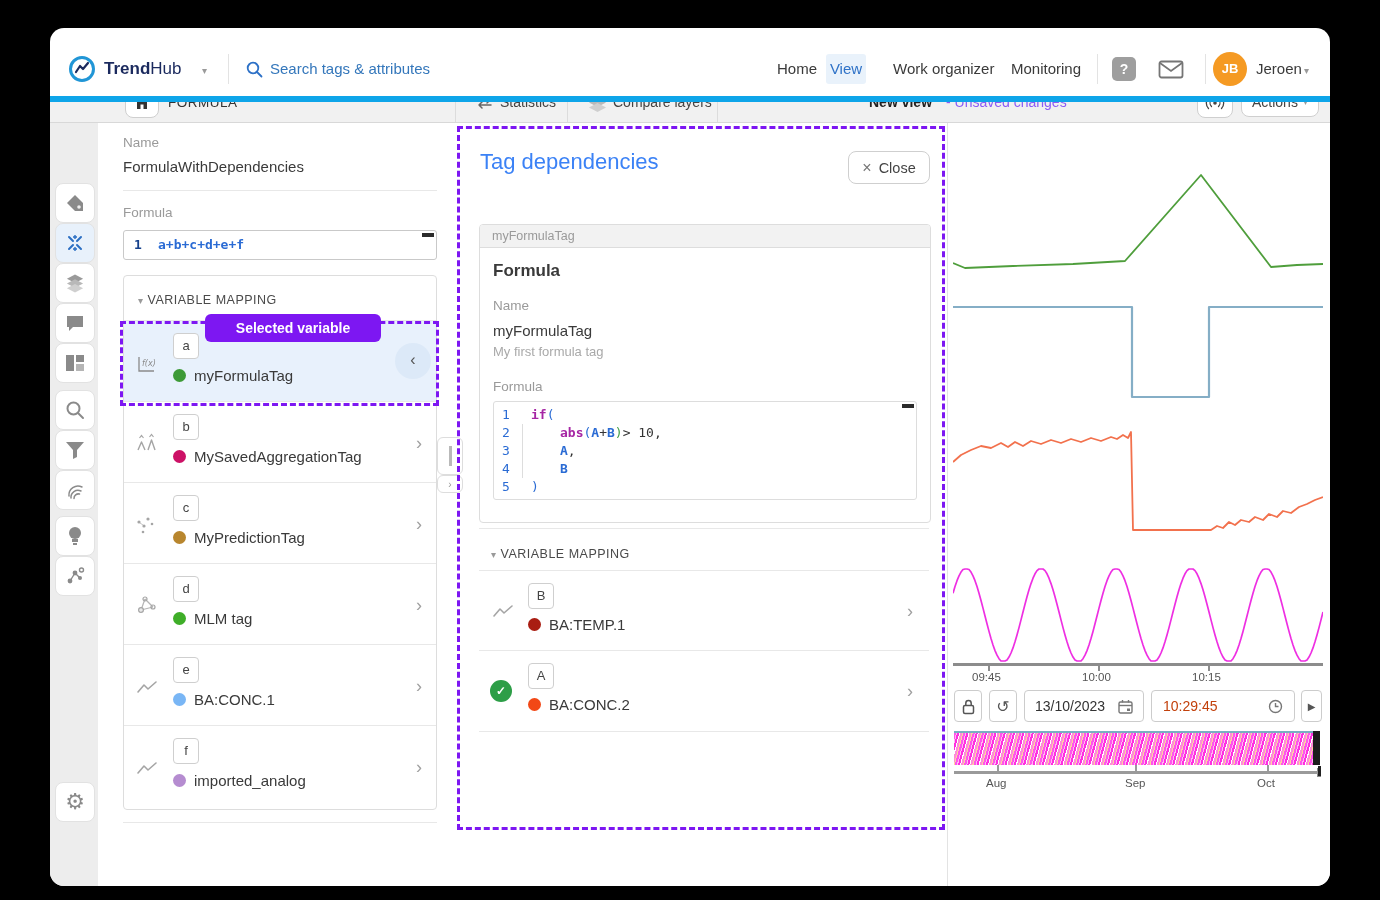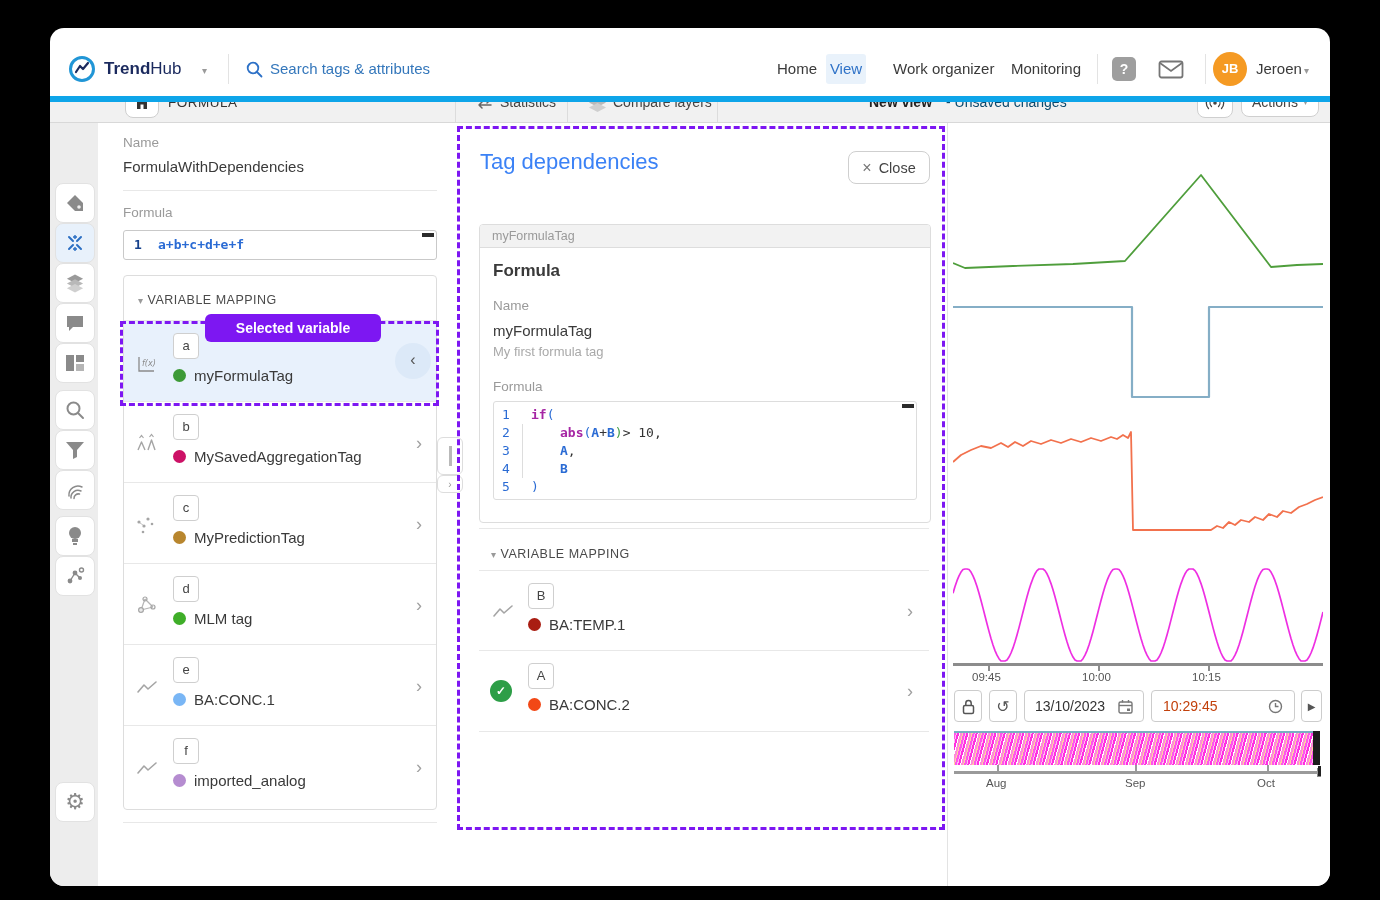--- a/index.html
+++ b/index.html
@@ -115,21 +115,21 @@
     <span class="abs tb-label" style="left:450px;top:12px">Statistics</span>
     <div class="tb-div" style="left:517px"></div>
     <svg class="abs" style="left:537px;top:10px" width="21" height="20" viewBox="0 0 21 20">
       <polygon points="10.5,1 19,5.5 10.5,10 2,5.5" fill="#9a9a9a"></polygon>
       <polygon points="10.5,6 19,10.5 10.5,15 2,10.5" fill="#b8b8b8"></polygon>
       <polygon points="10.5,11 19,15.5 10.5,20 2,15.5" fill="#cfcfcf"></polygon>
     </svg>
     <span class="abs tb-label" style="left:563px;top:12px">Compare layers</span>
     <div class="tb-div" style="left:667px"></div>
     <span class="abs" style="left:819px;top:12px;font-size:14px;font-weight:bold;color:#222">New view</span>
-    <span class="abs" style="left:896px;top:12px;font-size:14px;color:#0c4a6e">- Unsaved changes</span>
+    <span class="abs" style="left:896px;top:12px;font-size:14px;color:#8b5cf6">- Unsaved changes</span>
     <div class="abs whitebtn" style="left:1147px;top:5px;width:34px;height:29px;display:flex;align-items:center;justify-content:center">
       <svg width="20" height="14" viewBox="0 0 20 14">
         <circle cx="10" cy="7" r="1.8" fill="#444"></circle>
         <path d="M6.5,3.5 A5,5 0 0 0 6.5,10.5 M3.5,1.5 A8,8 0 0 0 3.5,12.5" fill="none" stroke="#444" stroke-width="1.3" stroke-linecap="round"></path>
         <path d="M13.5,3.5 A5,5 0 0 1 13.5,10.5 M16.5,1.5 A8,8 0 0 1 16.5,12.5" fill="none" stroke="#444" stroke-width="1.3" stroke-linecap="round"></path>
       </svg>
     </div>
     <div class="abs whitebtn" style="left:1191px;top:4px;width:78px;height:31px;display:flex;align-items:center;justify-content:space-between;padding:0 10px;box-sizing:border-box">
       <span class="tb-label">Actions</span>
       <span class="caret">▾</span>

